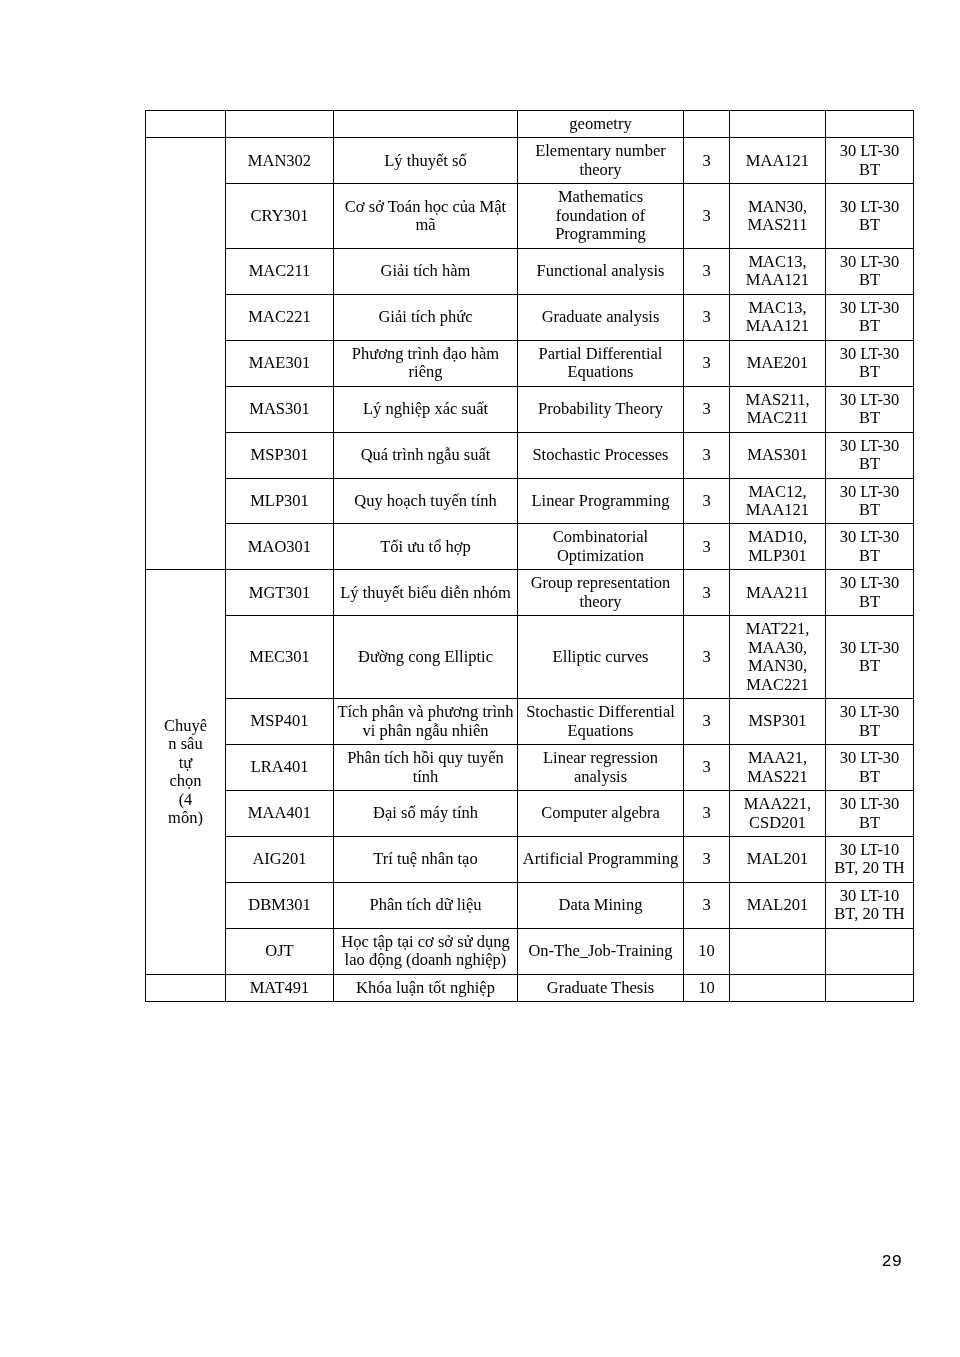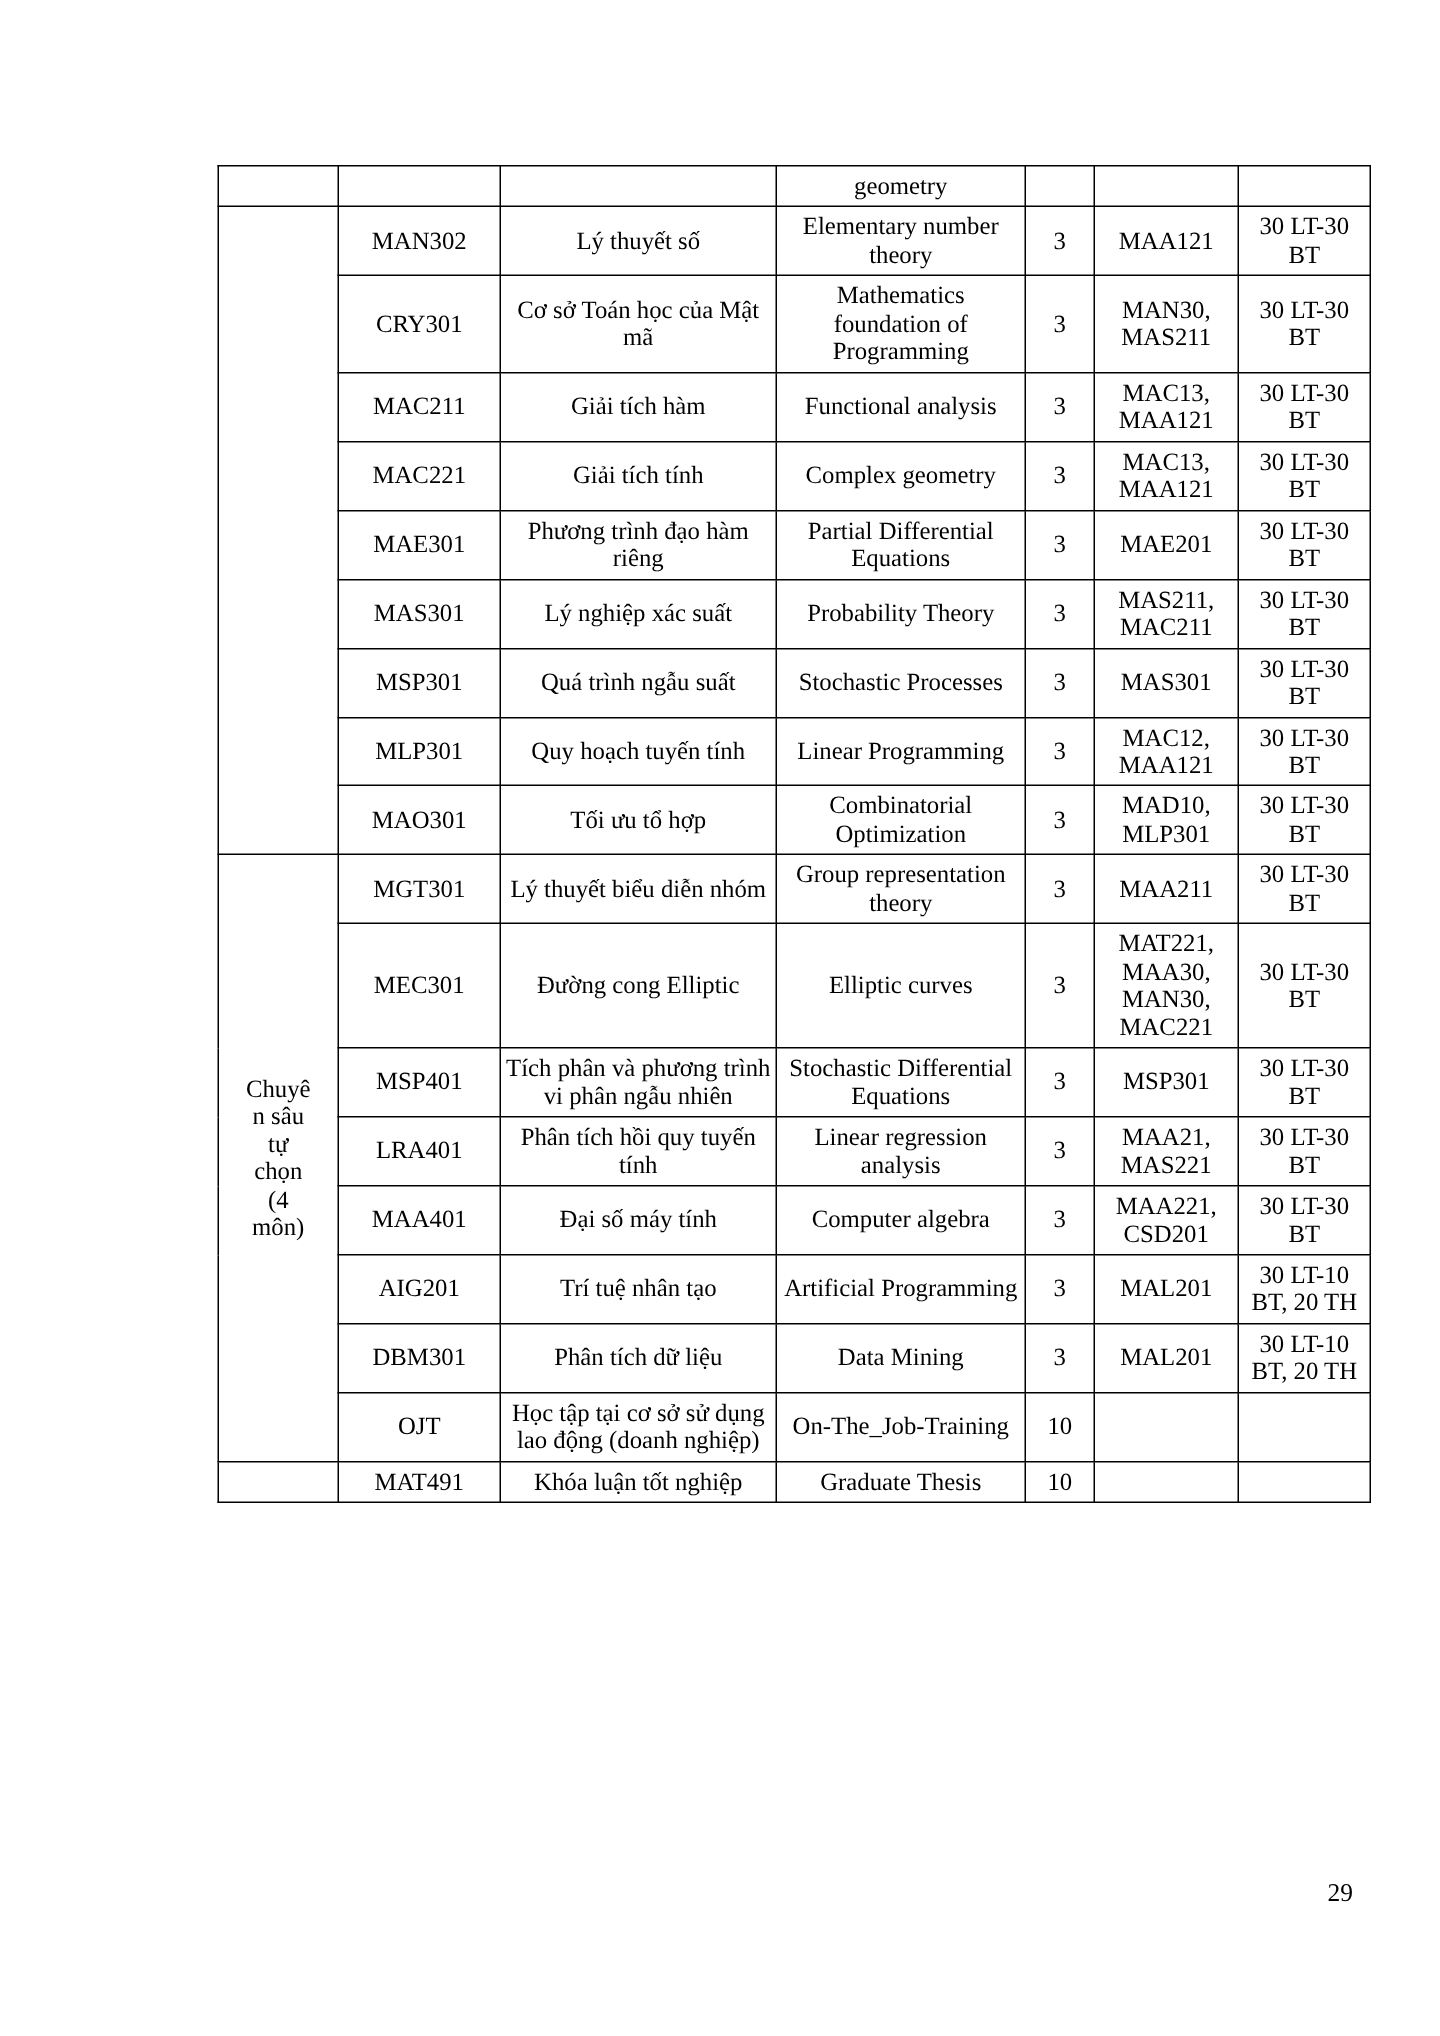--- a/index.html
+++ b/index.html
@@ -54,21 +54,21 @@
     font-weight: normal;
     font-size: 16.5px;
     line-height: 1.2;
   }
   td.empty-cell { }
   .pgnum {
     position: absolute;
     right: 58px;
     top: 1252px;
     font-size: 17px;
-    font-family: Liberation Serif, serif;
+    font-family: Liberation Mono, monospace;
   }
 </style>
 </head>
 <body>
 
 <div class="page">
 
   <div class="table-wrap">
     <table class="curriculum">
       <colgroup>
@@ -112,22 +112,22 @@
         <tr>
           <td>MAC211</td>
           <td>Giải tích hàm</td>
           <td>Functional analysis</td>
           <td>3</td>
           <td>MAC13, MAA121</td>
           <td>30 LT-30 BT</td>
         </tr>
         <tr>
           <td>MAC221</td>
-          <td>Giải tích tính</td>
-          <td>Complex geometry</td>
+          <td>Giải tích phức</td>
+          <td>Graduate analysis</td>
           <td>3</td>
           <td>MAC13, MAA121</td>
           <td>30 LT-30 BT</td>
         </tr>
         <tr>
           <td>MAE301</td>
           <td>Phương trình đạo hàm riêng</td>
           <td>Partial Differential Equations</td>
           <td>3</td>
           <td>MAE201</td>

